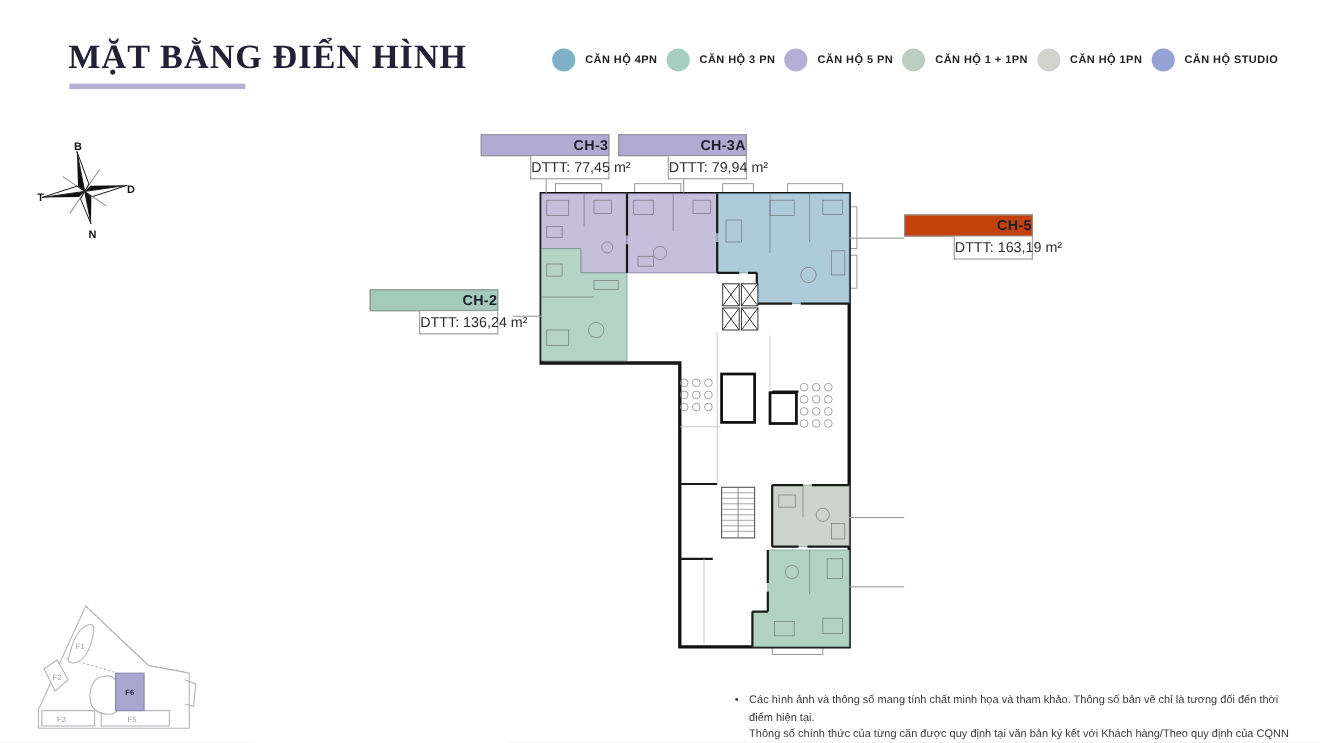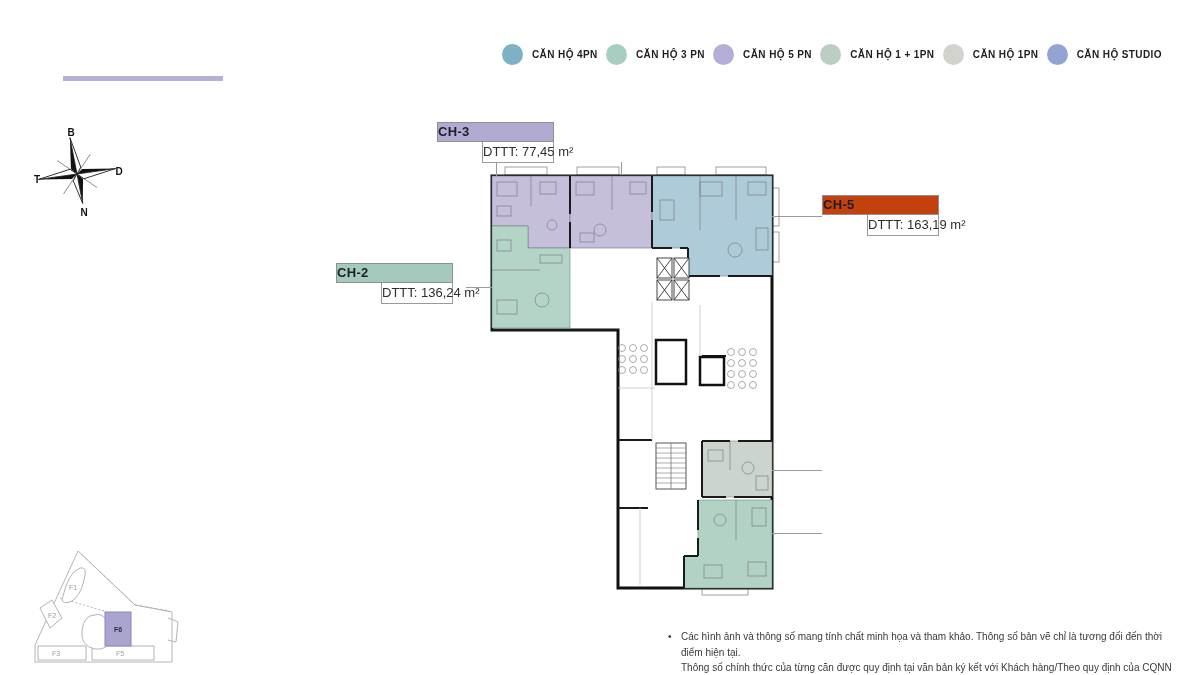--- a/index.html
+++ b/index.html
@@ -22,21 +22,21 @@
   }
   
   .legend{
     position:absolute;left:502px;top:44px;right:38px;
     display:flex;justify-content:space-between;align-items:flex-start;
   }
   .legend-item{display:flex;align-items:center;gap:9px;}
   .legend-dot{width:21px;height:21px;border-radius:50%;flex:0 0 auto;}
   .legend-label{font-size:10px;font-weight:700;color:#1e1e1e;letter-spacing:.4px;white-space:nowrap;}
   
-  .unit-label{position:absolute;width:117px;text-align:left;box-shadow:0 0 0 0;}
+  .unit-label{position:absolute;width:117px;text-align:right;box-shadow:0 0 0 0;}
   .unit-label .hdr{
     border:1px solid #8f8f8f;font-size:13px;font-weight:700;color:#1d1d2b;
     line-height:18px;letter-spacing:.3px;
   }
   .unit-label .val{
     border:1px solid #9a9a9a;border-top:none;background:#ffffff;
     font-size:13px;color:#2e2e2e;line-height:20px;white-space:nowrap;margin-left:45px;
   }
   .pos-ch3{left:437px;top:122px;}
   .pos-ch3a{left:562px;top:122px;}
@@ -63,20 +63,21 @@
   }
   .footer .row{display:flex;}
   .footer .bullet{width:13px;flex:0 0 auto;}
   text{font-family:"Liberation Sans", sans-serif;}
 </style>
 </head>
 <body>
 
 <div id="stage">
 
+  <div class="title">MẶT BẰNG ĐIỂN HÌNH</div>
   <div class="title-divider"></div>
 
   <div class="legend">
     <div class="legend-item">
       <span class="legend-dot" style="background-color: rgb(127, 177, 198);"></span>
       <span class="legend-label">CĂN HỘ 4PN</span>
     </div>
     <div class="legend-item">
       <span class="legend-dot" style="background-color: rgb(166, 207, 193);"></span>
       <span class="legend-label">CĂN HỘ 3 PN</span>
@@ -235,20 +236,24 @@
   <div class="leader ld-ch3a"></div>
   <div class="leader ld-ch5"></div>
   <div class="leader ld-ch2"></div>
   <div class="leader ld-ch8"></div>
   <div class="leader ld-ch9"></div>
 
   <div class="unit-label pos-ch3">
     <div class="hdr" style="background-color: rgb(178, 171, 209);">CH-3</div>
     <div class="val">DTTT: 77,45 m²</div>
   </div>
+  <div class="unit-label pos-ch3a">
+    <div class="hdr" style="background-color: rgb(178, 171, 209);">CH-3A</div>
+    <div class="val">DTTT: 79,94 m²</div>
+  </div>
   <div class="unit-label pos-ch5">
     <div class="hdr" style="background-color: #c2410c;">CH-5</div>
     <div class="val">DTTT: 163,19 m²</div>
   </div>
   <div class="unit-label pos-ch2">
     <div class="hdr" style="background-color: rgb(164, 202, 187);">CH-2</div>
     <div class="val">DTTT: 136,24 m²</div>
   </div>
 
   <svg class="site-svg" width="155" height="125" viewBox="25 545 155 125">

